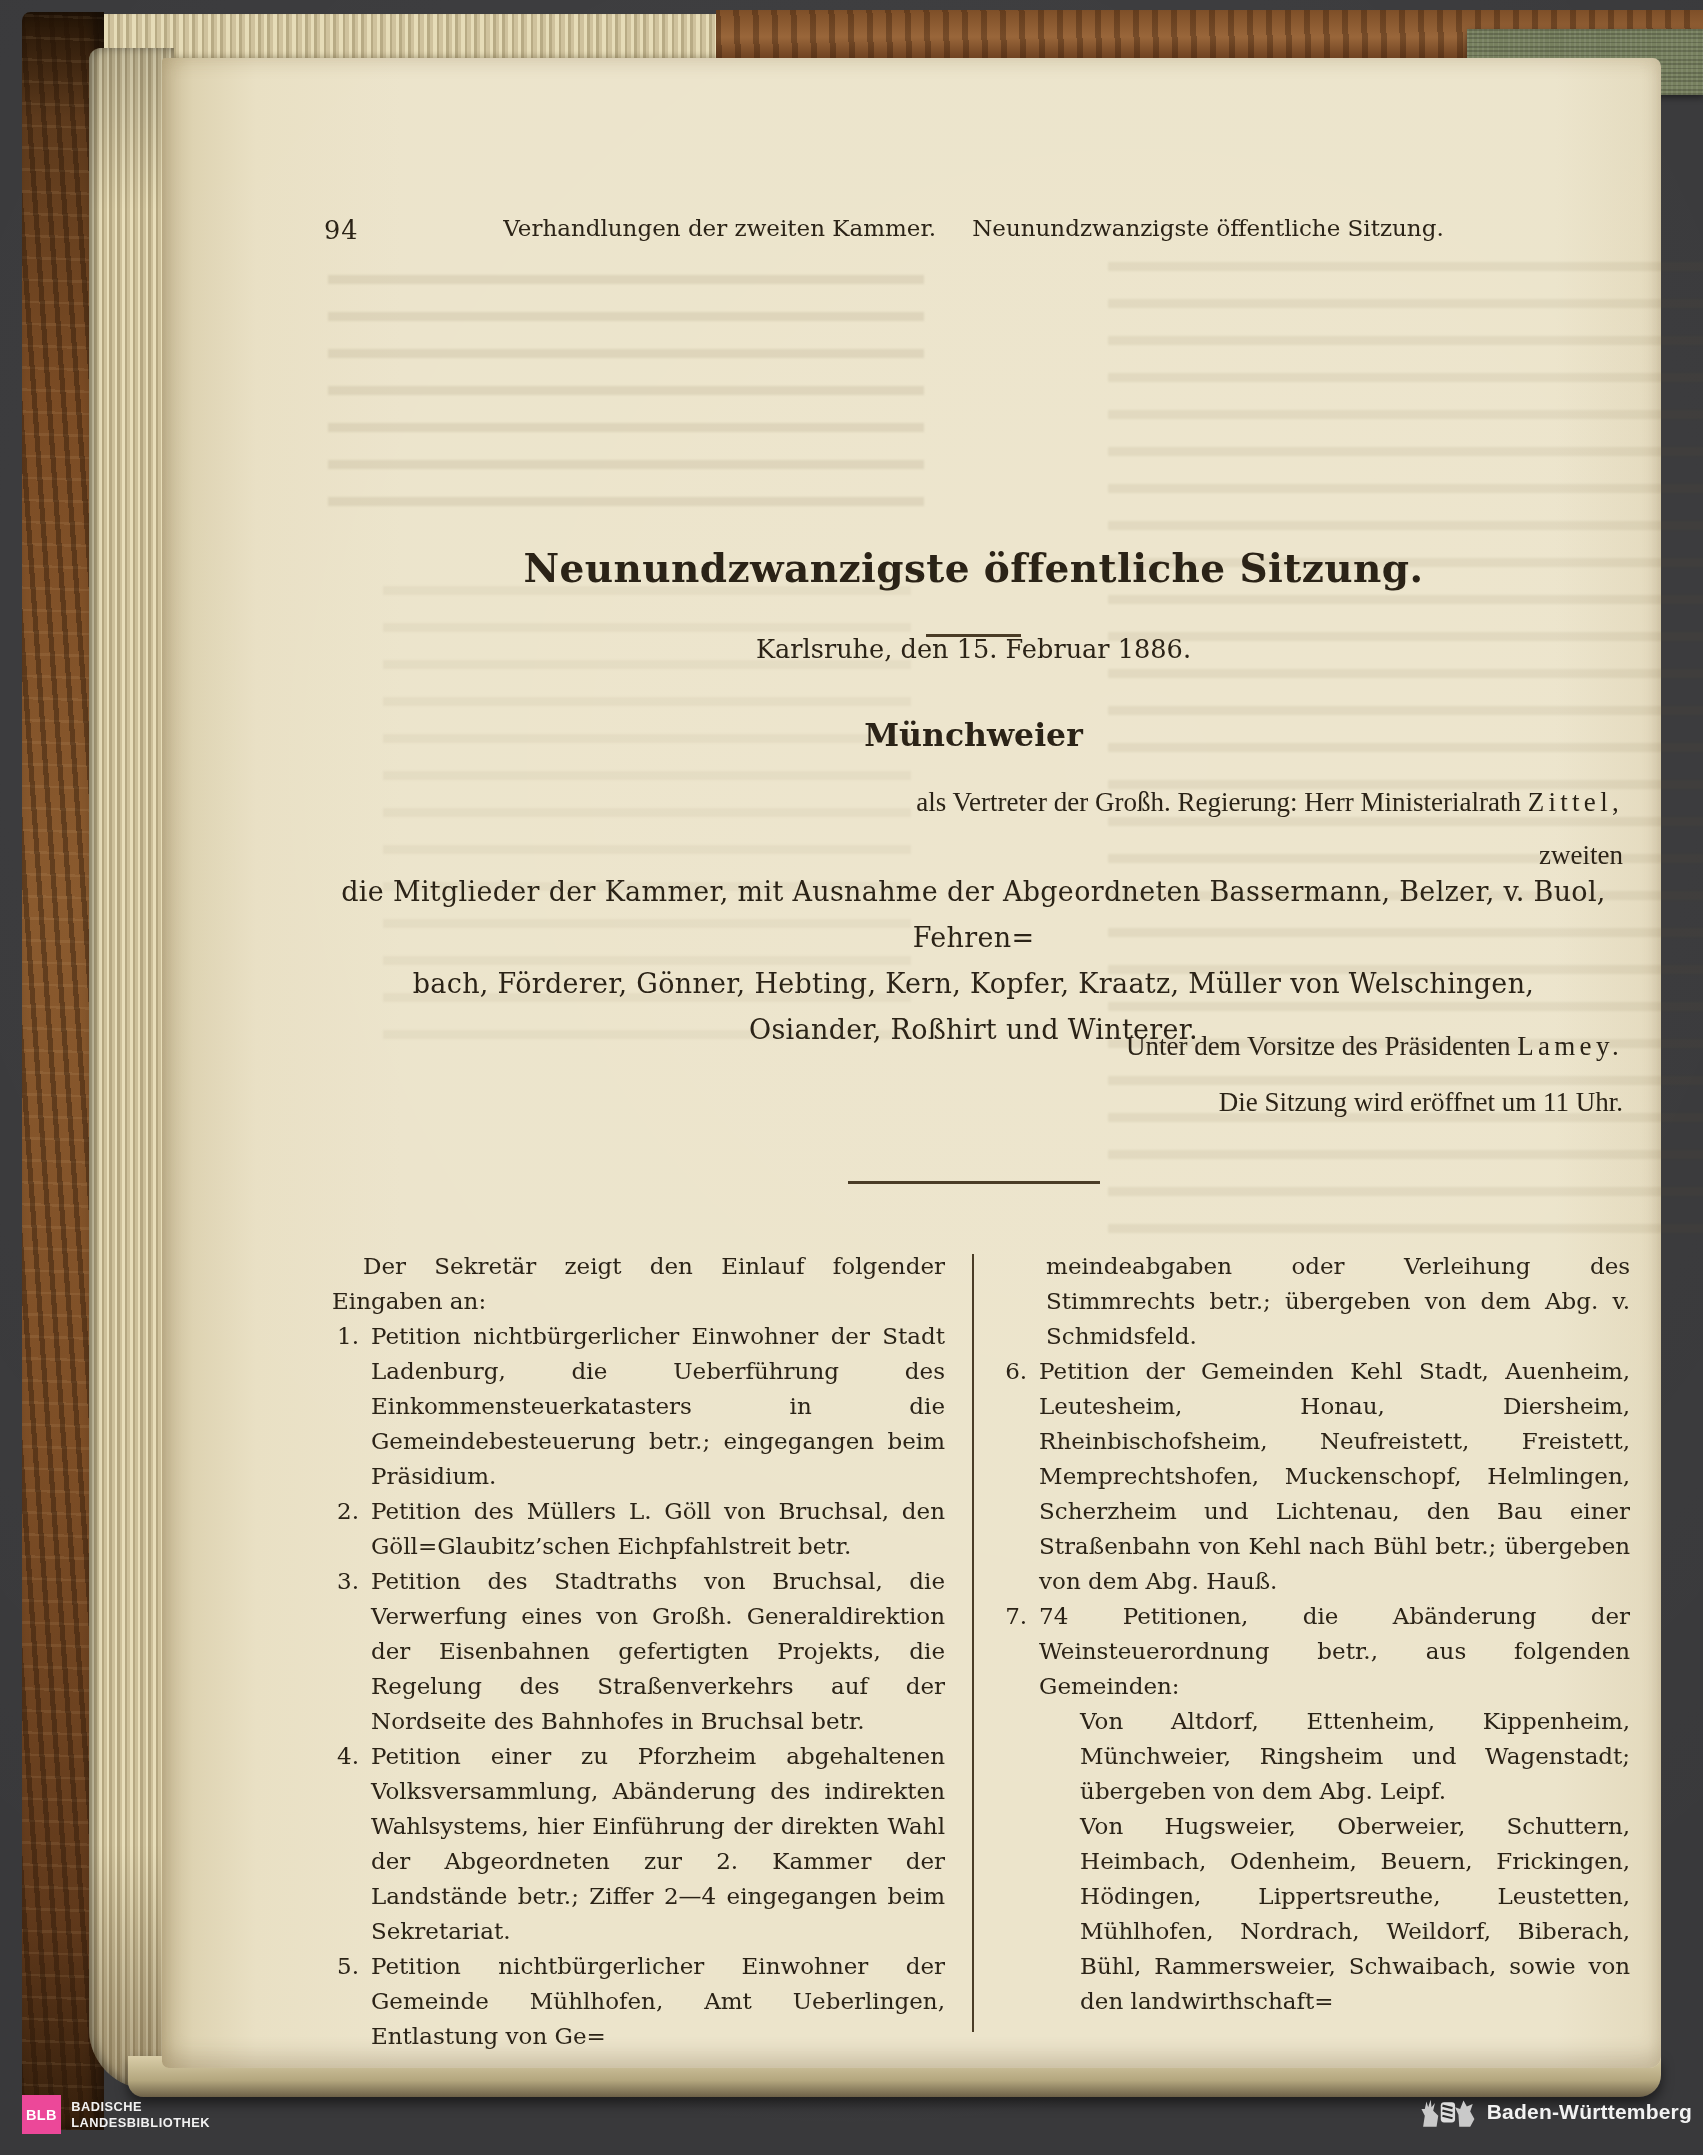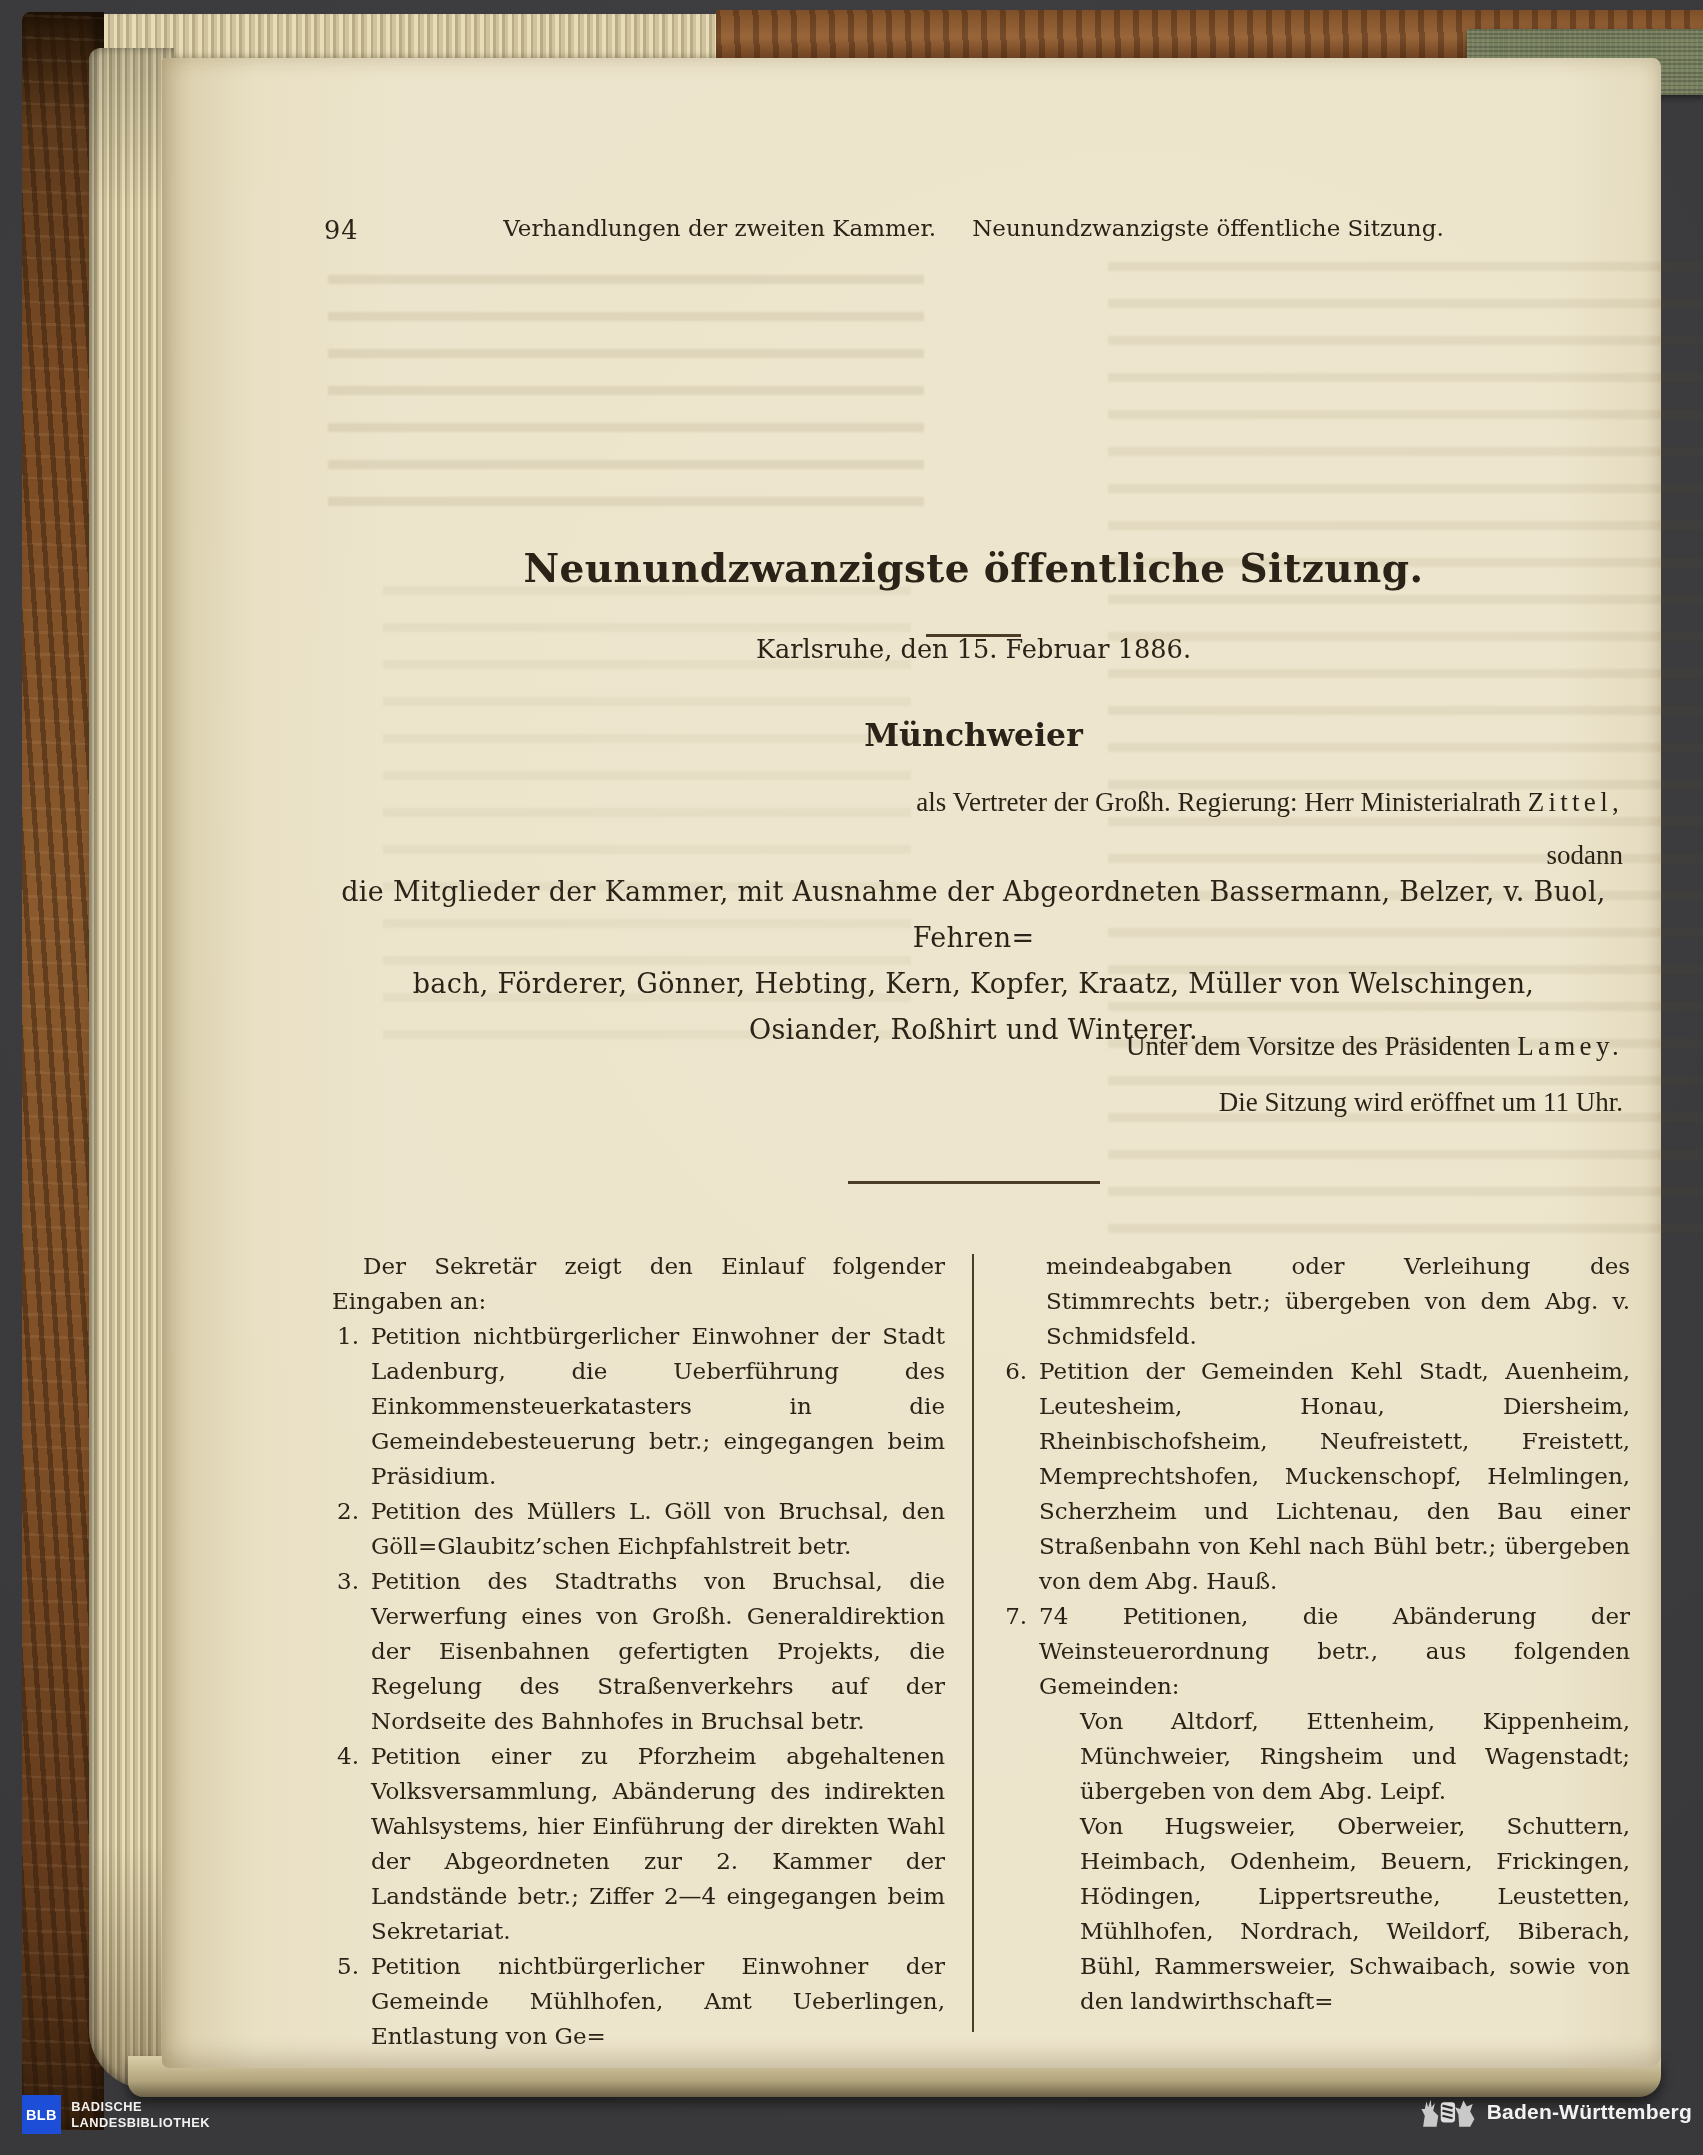--- a/index.html
+++ b/index.html
@@ -113,21 +113,21 @@
   .intro { text-indent: 31px; }
   .item { display: flex; align-items: flex-start; }
   .item .num { flex: 0 0 39px; text-align: left; padding-left: 5.1px; box-sizing: border-box; }
   .item .itext { flex: 1; text-align: justify; }
   .cont { margin-left: 46px !important; }
   .sub  { margin-left: 80px !important; }
 
   
   .footer-blb { position: absolute; left: 22px; bottom: 22px; display: flex; align-items: center;
                 font-family: "Liberation Sans", sans-serif; }
-  .blb-square { width: 39px; height: 39px; background: #1d4ed8; color: #fff;
+  .blb-square { width: 39px; height: 39px; background: #ec4899; color: #fff;
                 display: flex; align-items: center; justify-content: center;
                 font-weight: bold; font-size: 14.5px; letter-spacing: 0.4px; }
   .blb-text { margin-left: 10.2px; color: #f2f2f2; font-weight: bold; font-size: 12.8px;
               line-height: 16px; letter-spacing: 0.5px; }
 
   .footer-bw { position: absolute; right: 12px; bottom: 25.6px; display: flex; align-items: center;
                font-family: "Liberation Sans", sans-serif; color: #f2f2f2; }
   .footer-bw svg { margin-right: 8.5px; }
   .bw-label { font-size: 21px; font-weight: bold; letter-spacing: 0.2px; }
 </style>
@@ -160,21 +160,21 @@
       <div class="rule rule-title"></div>
 
       <div class="dateline">Karlsruhe, den 15. Februar 1886.</div>
 
       <div class="present">Münchweier</div>
 
       <div class="cline repr">
         <span>als Vertreter der Großh. Regierung: Herr Ministerialrath </span><span class="sperr">Zittel,</span>
       </div>
 
-      <div class="cline sodann">sodann</div>
+      <div class="cline sodann">zweiten</div>
 
       <div class="members">
         <div>die Mitglieder der Kammer, mit Ausnahme der Abgeordneten Bassermann, Belzer, v. Buol, Fehren=</div>
         <div>bach, Förderer, Gönner, Hebting, Kern, Kopfer, Kraatz, Müller von Welschingen,</div>
         <div>Osiander, Roßhirt und Winterer.</div>
       </div>
 
       <div class="cline chair">
         <span>Unter dem Vorsitze des Präsidenten </span><span class="sperr">Lamey.</span>
       </div>

